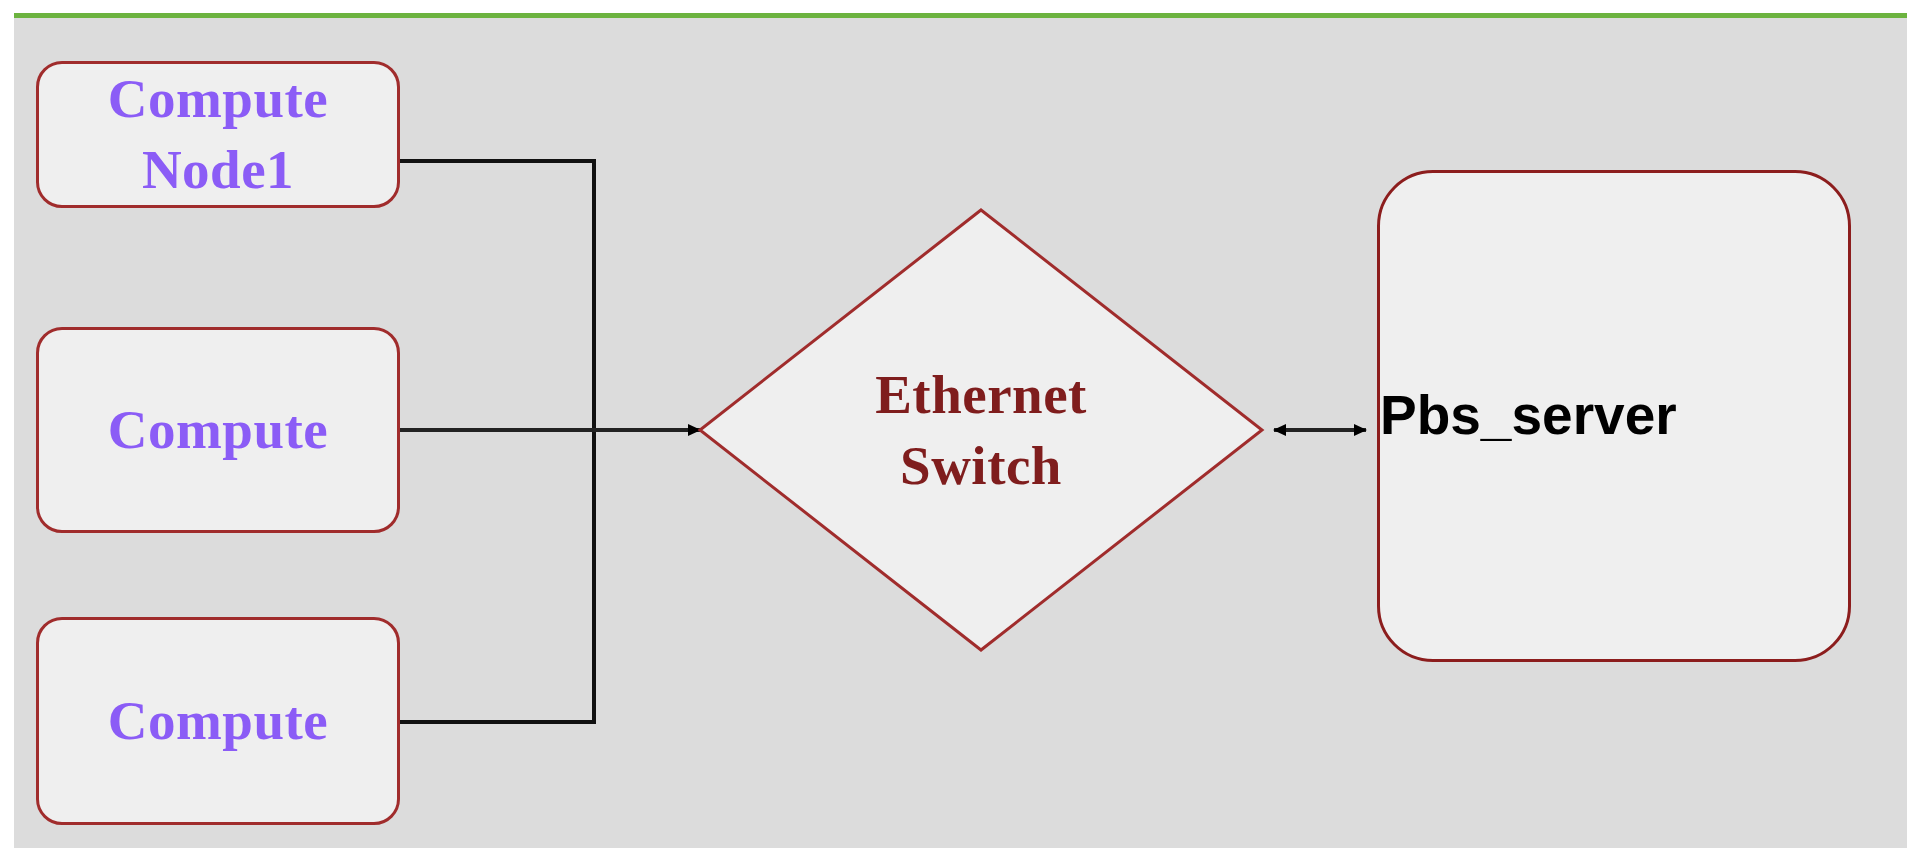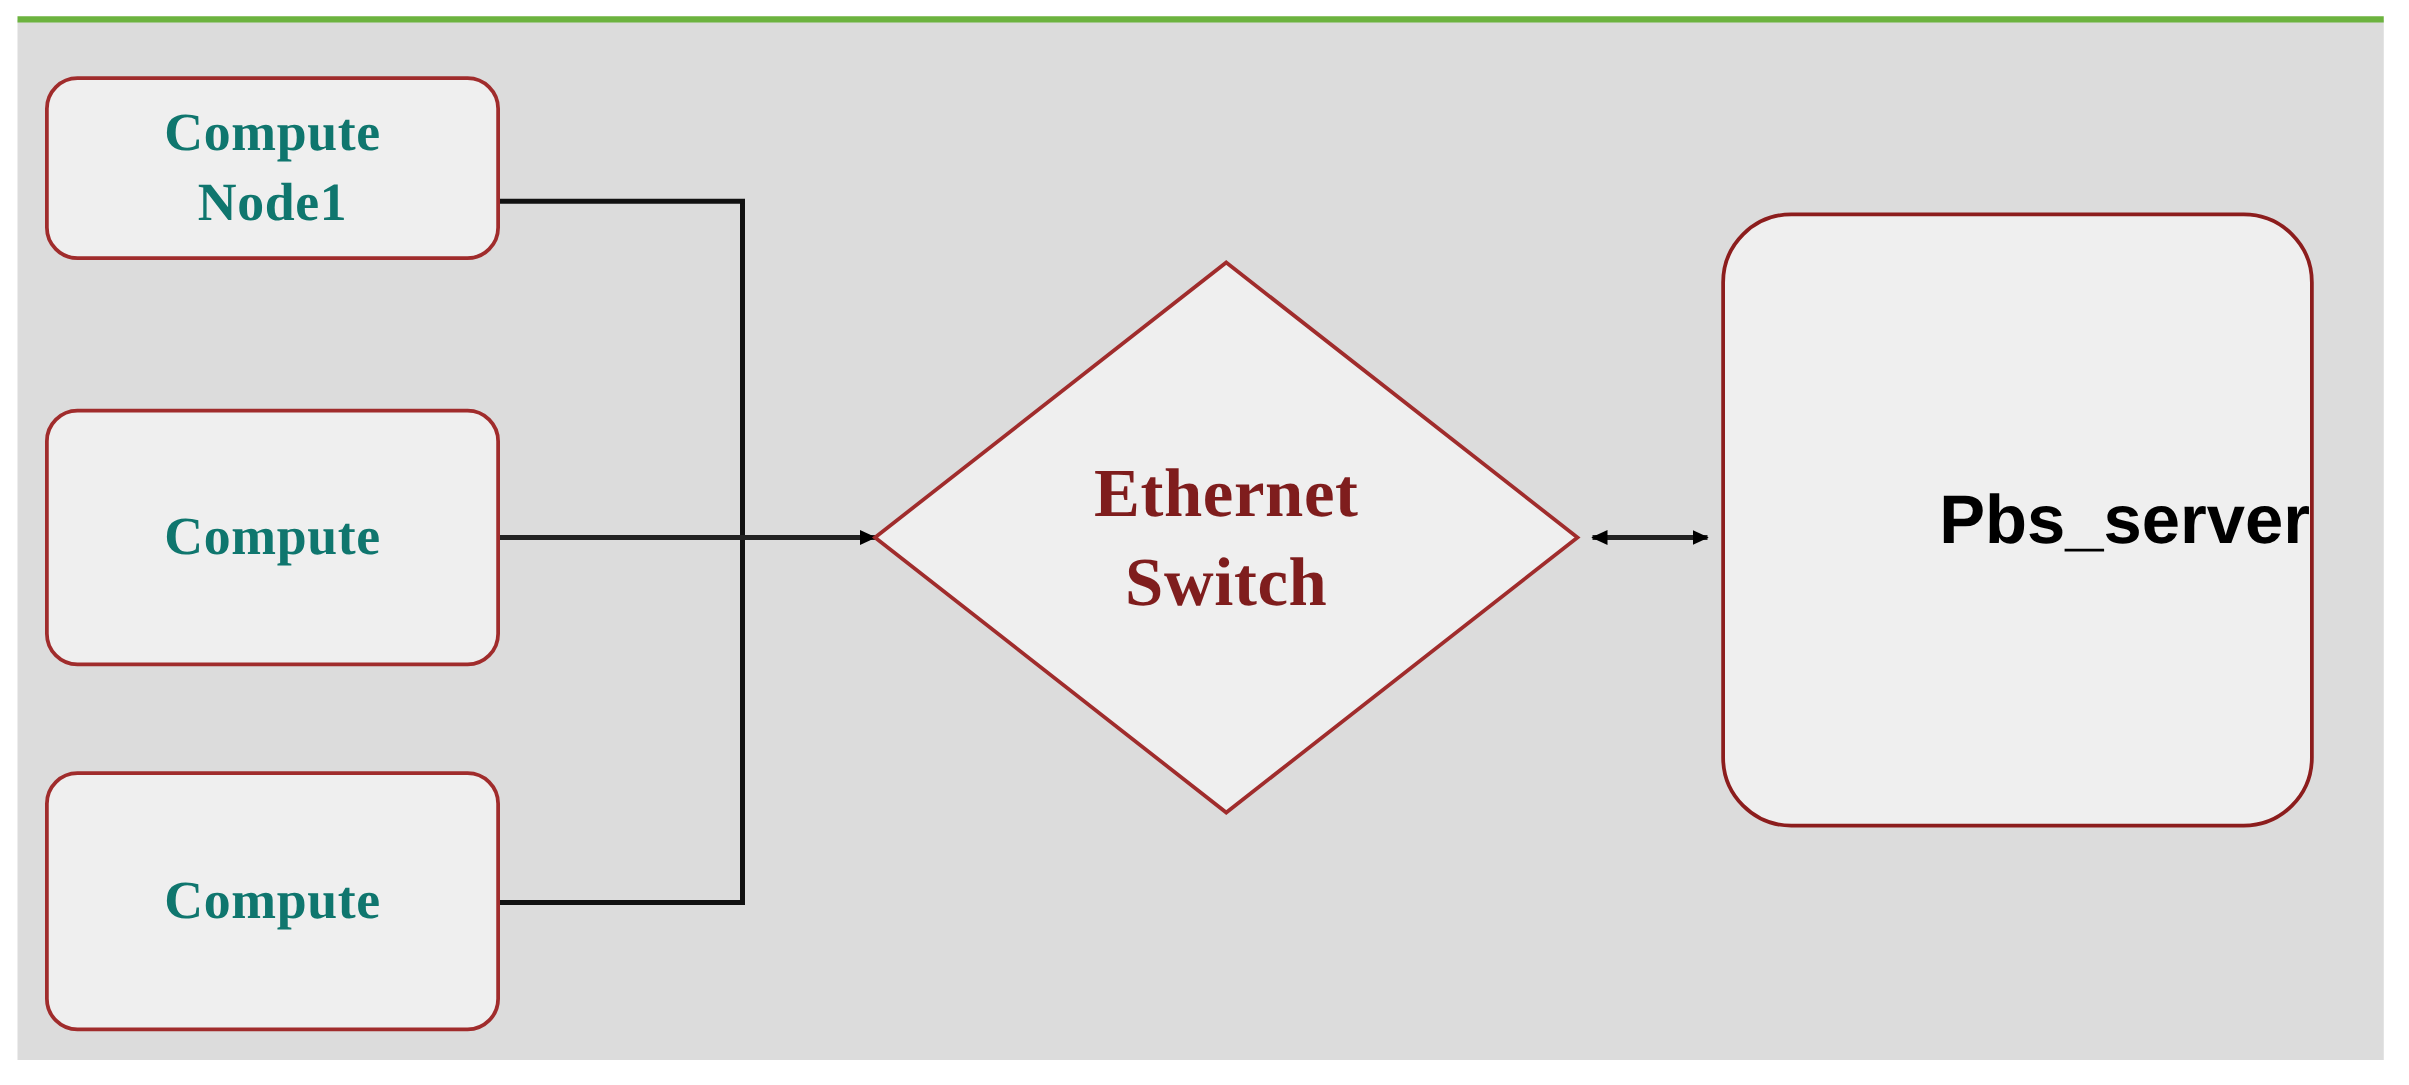--- a/index.html
+++ b/index.html
@@ -51,45 +51,44 @@
     border: 3px solid #a02c2c;
     border-radius: 26px;
     display: flex;
     flex-direction: column;
     align-items: center;
     justify-content: center;
   }
   .node-box .line {
     font-family: "Liberation Serif", serif;
     font-weight: bold;
-    font-size: 43px;
+    font-size: 55px;
     line-height: 1.28;
-    color: #0f766e;
+    color: #8b5cf6;
     white-space: nowrap;
     letter-spacing: 0.5px;
   }
   #node-compute-1 { left: 36px;  top: 61px;  width: 364px; height: 147px; }
   #node-compute-2 { left: 36px;  top: 327px; width: 364px; height: 206px; }
   #node-compute-3 { left: 36px;  top: 617px; width: 364px; height: 208px; }
 
   #server-box {
     position: absolute;
     left: 1377px;
     top: 170px;
     width: 474px;
     height: 492px;
     box-sizing: border-box;
     background: #efefef;
     border: 3px solid #8c1d1d;
     border-radius: 56px;
     display: flex;
     flex-direction: column;
-    align-items: flex-end;
+    align-items: flex-start;
     justify-content: center;
-    padding-left: 41px;
   }
   #server-box .line {
     font-family: "Liberation Sans", sans-serif;
     font-weight: bold;
     font-size: 55px;
     line-height: 1.52;
     color: #000000;
     white-space: nowrap;
   }
 

